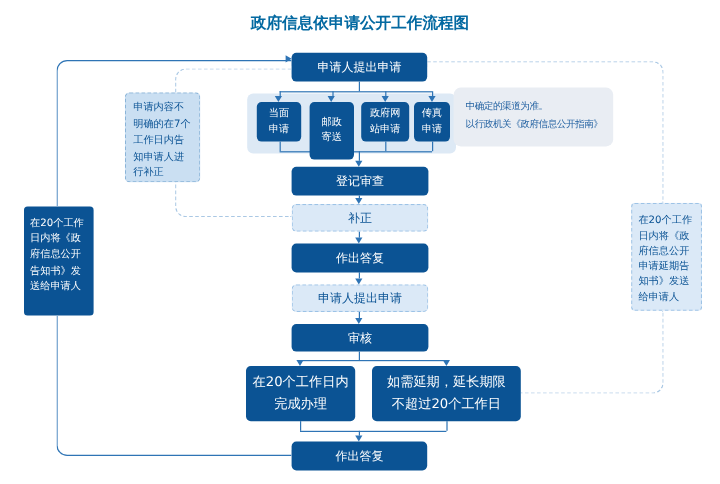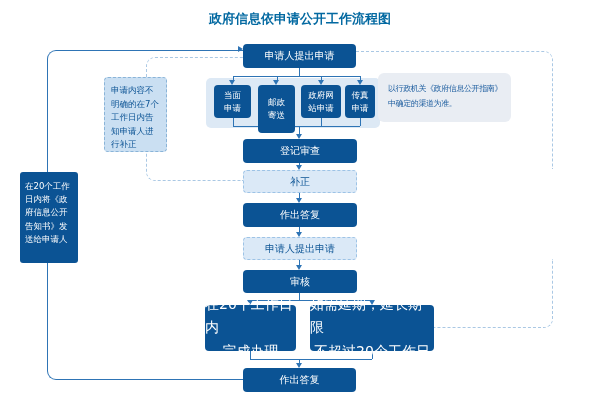--- a/index.html
+++ b/index.html
@@ -5,21 +5,21 @@
   html,body{margin:0;padding:0;background:#fff;}
   .canvas{position:relative;width:600px;height:403px;background:#ffffff;
           font-family:"DejaVu Sans","Liberation Sans",sans-serif;overflow:hidden;}
   .title{position:absolute;left:0;top:10px;width:600px;text-align:center;
          font-size:13px;font-weight:bold;color:#0369a1;z-index:5;}
   .node{position:absolute;background:#0b5394;color:#fff;border-radius:4px;
         display:flex;flex-direction:column;align-items:center;justify-content:center;
         font-size:10px;z-index:3;box-sizing:border-box;}
   .node.light{background:#dbe9f7;border:1px dashed #9dc3e6;color:#0b5394;}
   .node.small span{display:block;font-size:8.5px;line-height:1.5;}
-  .node2 span{display:block;font-size:14px;line-height:1.65;}
+  .node2 span{display:block;font-size:11px;line-height:1.65;}
   .container{position:absolute;background:#dde9f5;border-radius:5px;z-index:1;}
   .infobox{position:absolute;background:#e9edf3;border-radius:6px;z-index:1;
            color:#1f5fa0;font-size:8px;letter-spacing:-0.4px;line-height:1.9;
            padding:8px 10px;box-sizing:border-box;}
   .infobox span{display:block;white-space:nowrap;}
   .callout{position:absolute;background:#cadff2;border:1px dashed #8ab4d8;border-radius:4px;
            color:#0b5394;font-size:8.5px;line-height:1.6;padding:6px;box-sizing:border-box;
            z-index:4;text-align:left;}
   .sidenote{position:absolute;box-sizing:border-box;font-size:8.5px;line-height:1.55;
             padding:8px 5px;text-align:left;z-index:3;border-radius:3px;}
@@ -83,22 +83,22 @@
   <div class="node small" style="left:301px;top:85px;width:40px;height:33px">
     <span>政府网</span>
     <span>站申请</span>
   </div>
   <div class="node small" style="left:345px;top:85px;width:30px;height:33px">
     <span>传真</span>
     <span>申请</span>
   </div>
 
   <div class="infobox" style="left:378px;top:73px;width:133px;height:49px">
+    <span>中确定的渠道为准。</span>
     <span>以行政机关《政府信息公开指南》</span>
-    <span>中确定的渠道为准。</span>
   </div>
 
   <div class="callout" style="left:104px;top:77px;width:63px;height:75px">
     <span>申请内容不明确的在7个工作日内告知申请人进行补正</span>
   </div>
 
   <div class="vline" style="left:232.5px;top:118px;height:8px"></div>
   <div class="vline" style="left:276.5px;top:118px;height:8px"></div>
   <div class="vline" style="left:321px;top:118px;height:8px"></div>
   <div class="vline" style="left:360px;top:118px;height:8px"></div>
@@ -150,14 +150,17 @@
   <div class="vline" style="left:299px;top:359px;height:4px"></div>
   <div class="arr-d" style="left:296px;top:363px"></div>
 
   <div class="node" style="left:243px;top:368px;width:113px;height:24px">
     <span>作出答复</span>
   </div>
 
   <div class="sidenote dark" style="left:20px;top:172px;width:58px;height:91px">
     <span>在20个工作日内将《政府信息公开告知书》发送给申请人</span>
   </div>
+  <div class="sidenote lite" style="left:526px;top:169px;width:59px;height:90px;line-height:1.5">
+    <span>在20个工作日内将《政府信息公开申请延期告知书》发送给申请人</span>
+  </div>
 
 </div>
 
 </body></html>

